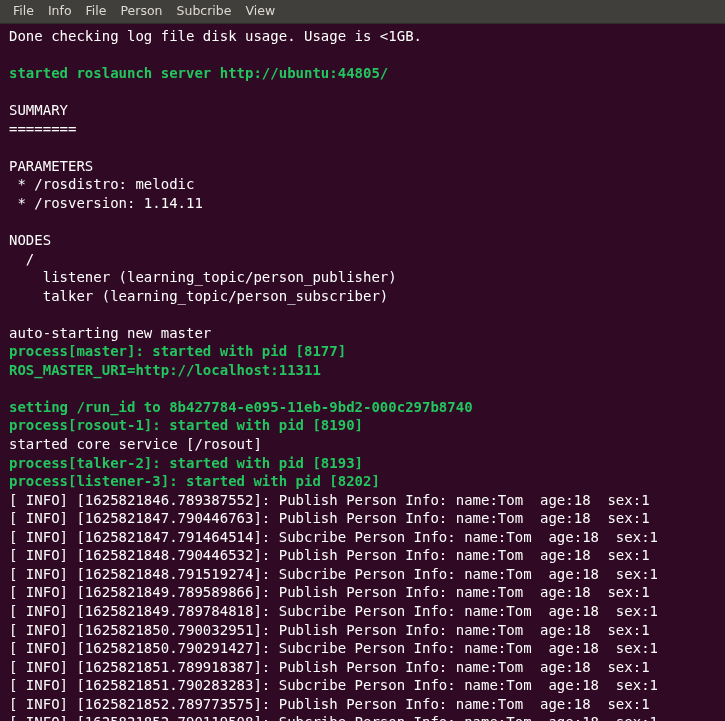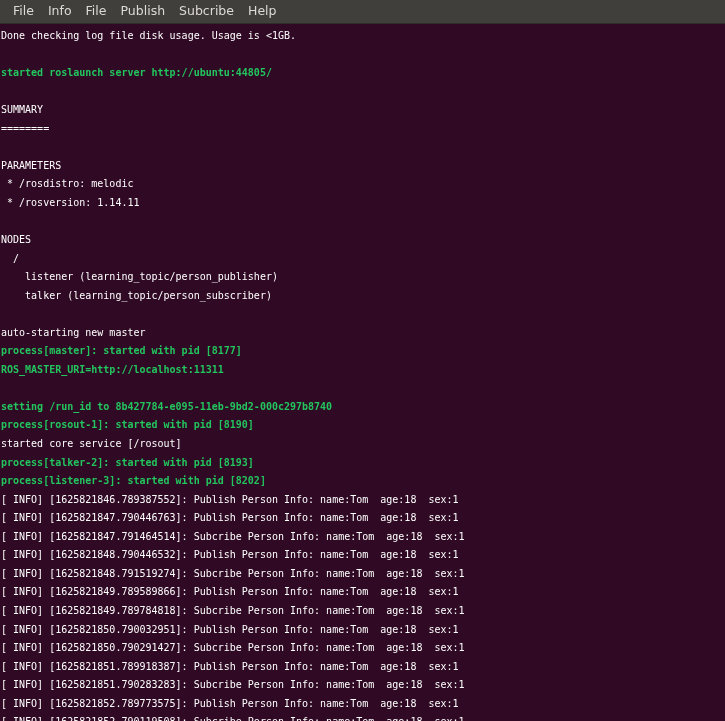--- a/index.html
+++ b/index.html
@@ -48,24 +48,24 @@
     cursor: default;
     border-radius: 2px;
   }
 
   
   .terminal {
     flex: 1 1 auto;
     background: #300a24;
     color: #ffffff;
     font-family: "DejaVu Sans Mono", monospace;
-    font-size: 10px;
+    font-size: 14px;
     line-height: 18.55px;
     letter-spacing: 0px;
-    padding: 3px 0 0 1px;
+    padding: 3px 0 0 9px;
     box-sizing: border-box;
     overflow: hidden;
     white-space: pre;
   }
   .tline {
     height: 18.55px;
     white-space: pre;
     font-variant-ligatures: none;
     color: #ffffff;
   }
@@ -79,20 +79,20 @@
 </style>
 </head>
 <body>
 
 <div id="app">
 
   <div class="menubar">
     <div class="menu-item">File</div>
     <div class="menu-item">Info</div>
     <div class="menu-item">File</div>
-    <div class="menu-item">Publish</div>
+    <div class="menu-item">Person</div>
     <div class="menu-item">Subcribe</div>
-    <div class="menu-item">Help</div>
+    <div class="menu-item">View</div>
   </div>
 
   <div class="terminal" id="terminal-output"><div class="tline">Done checking log file disk usage. Usage is &lt;1GB.</div><div class="tline blank">&nbsp;</div><div class="tline bold">started roslaunch server http://ubuntu:44805/</div><div class="tline blank">&nbsp;</div><div class="tline">SUMMARY</div><div class="tline">========</div><div class="tline blank">&nbsp;</div><div class="tline">PARAMETERS</div><div class="tline"> * /rosdistro: melodic</div><div class="tline"> * /rosversion: 1.14.11</div><div class="tline blank">&nbsp;</div><div class="tline">NODES</div><div class="tline">  /</div><div class="tline">    listener (learning_topic/person_publisher)</div><div class="tline">    talker (learning_topic/person_subscriber)</div><div class="tline blank">&nbsp;</div><div class="tline">auto-starting new master</div><div class="tline bold">process[master]: started with pid [8177]</div><div class="tline bold">ROS_MASTER_URI=http://localhost:11311</div><div class="tline blank">&nbsp;</div><div class="tline bold">setting /run_id to 8b427784-e095-11eb-9bd2-000c297b8740</div><div class="tline bold">process[rosout-1]: started with pid [8190]</div><div class="tline">started core service [/rosout]</div><div class="tline bold">process[talker-2]: started with pid [8193]</div><div class="tline bold">process[listener-3]: started with pid [8202]</div><div class="tline">[ INFO] [1625821846.789387552]: Publish Person Info: name:Tom  age:18  sex:1</div><div class="tline">[ INFO] [1625821847.790446763]: Publish Person Info: name:Tom  age:18  sex:1</div><div class="tline">[ INFO] [1625821847.791464514]: Subcribe Person Info: name:Tom  age:18  sex:1</div><div class="tline">[ INFO] [1625821848.790446532]: Publish Person Info: name:Tom  age:18  sex:1</div><div class="tline">[ INFO] [1625821848.791519274]: Subcribe Person Info: name:Tom  age:18  sex:1</div><div class="tline">[ INFO] [1625821849.789589866]: Publish Person Info: name:Tom  age:18  sex:1</div><div class="tline">[ INFO] [1625821849.789784818]: Subcribe Person Info: name:Tom  age:18  sex:1</div><div class="tline">[ INFO] [1625821850.790032951]: Publish Person Info: name:Tom  age:18  sex:1</div><div class="tline">[ INFO] [1625821850.790291427]: Subcribe Person Info: name:Tom  age:18  sex:1</div><div class="tline">[ INFO] [1625821851.789918387]: Publish Person Info: name:Tom  age:18  sex:1</div><div class="tline">[ INFO] [1625821851.790283283]: Subcribe Person Info: name:Tom  age:18  sex:1</div><div class="tline">[ INFO] [1625821852.789773575]: Publish Person Info: name:Tom  age:18  sex:1</div><div class="tline">[ INFO] [1625821852.790119508]: Subcribe Person Info: name:Tom  age:18  sex:1</div></div>
 
 </div>
 
 </body></html>

